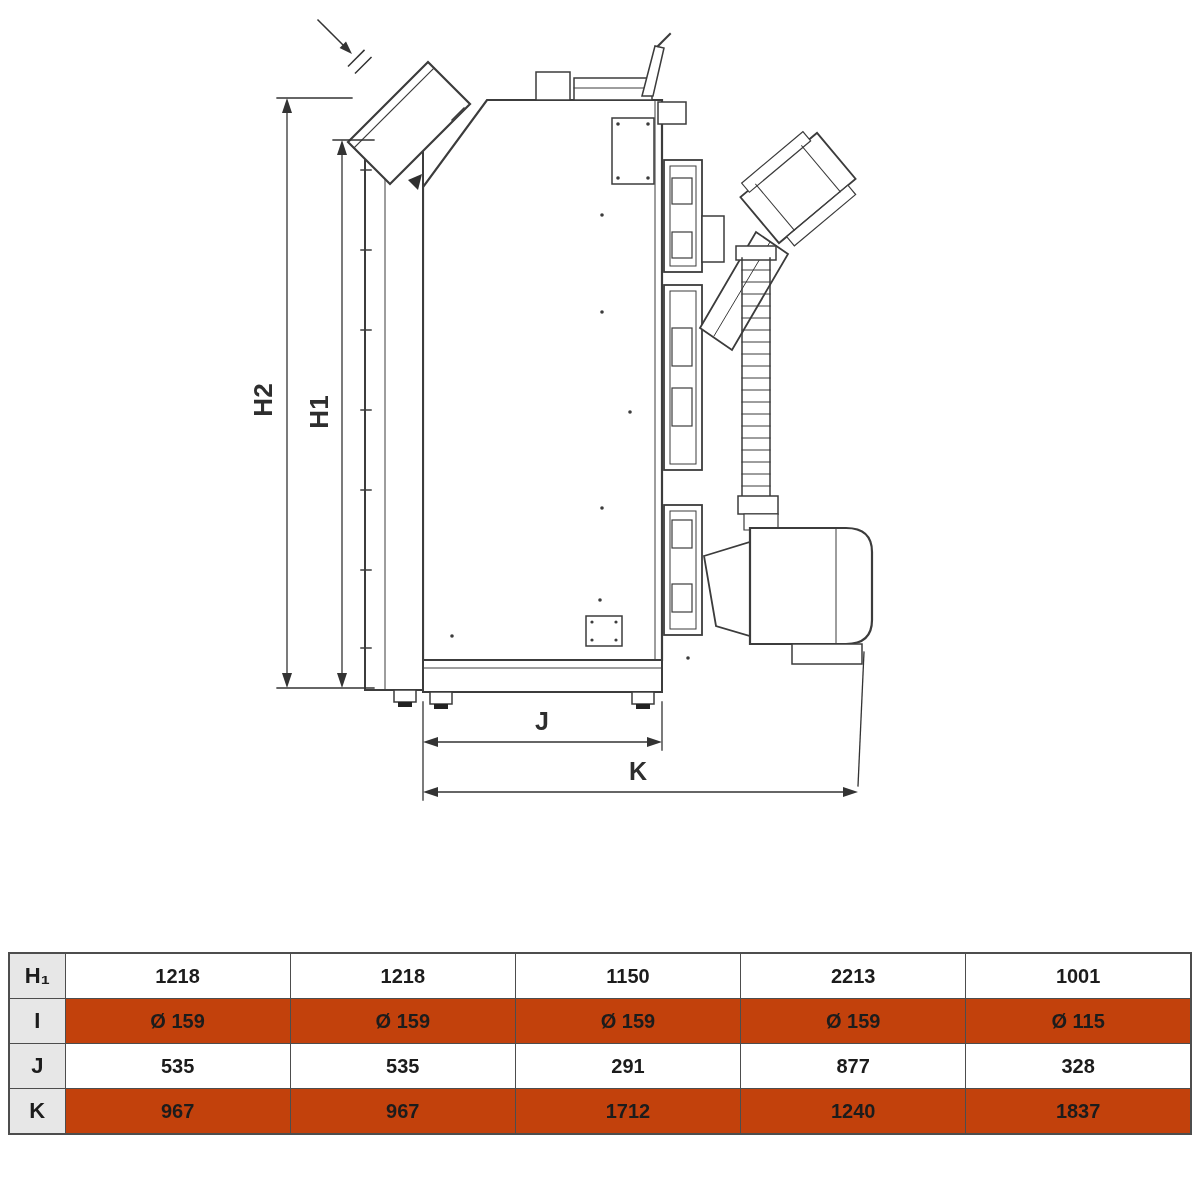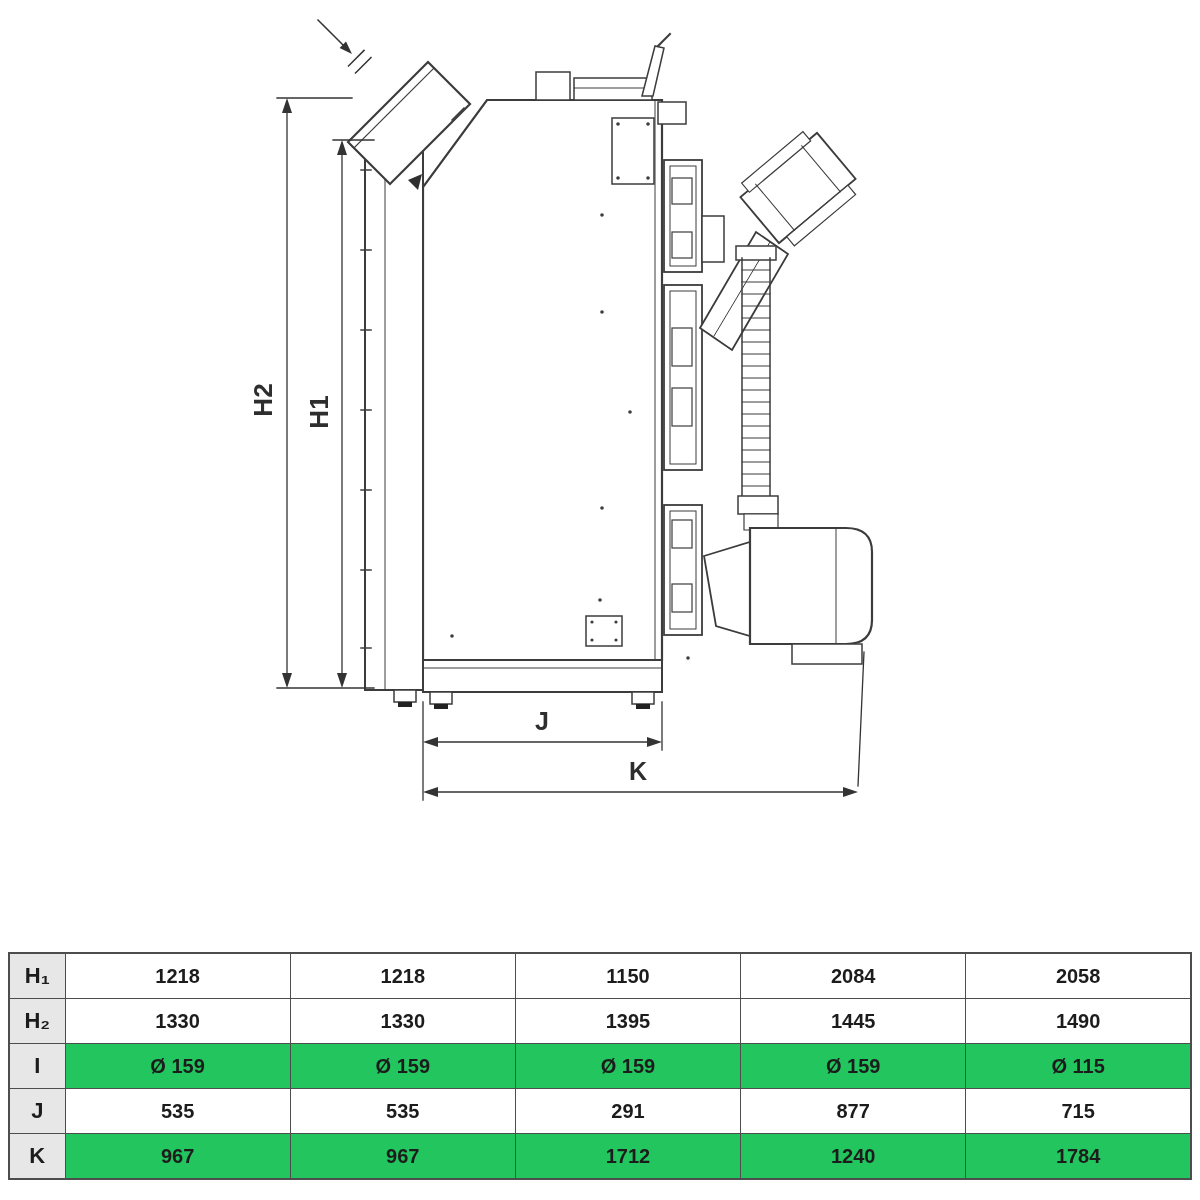--- a/index.html
+++ b/index.html
@@ -26,21 +26,21 @@
     font-weight: bold;
     color: #1c1c1c;
     background: #ffffff;
     padding: 9px;
   }
   .dim-table th {
     font-size: 22px;
     background: #e7e7e7;
     text-align: center;
   }
-  .dim-table tr.shaded td { background: #22c55e; }
+  .dim-table tr.shaded td { background: #c2410c; }
   .dim-table col.label-col { width: 56px; }
 </style>
 </head>
 <body>
 
 <div class="canvas">
 
   <div class="drawing-wrap">
     <svg width="1200" height="945" viewBox="0 0 1200 945" stroke-linecap="square" stroke-linejoin="miter">
 
@@ -230,51 +230,43 @@
         <col>
         <col>
         <col>
     </colgroup>
     <tbody>
       <tr>
         <th>H₁</th>
         <td>1218</td>
         <td>1218</td>
         <td>1150</td>
-        <td>2084</td>
-        <td>2058</td>
-      </tr>
-      <tr>
-        <th>H₂</th>
-        <td>1330</td>
-        <td>1330</td>
-        <td>1395</td>
-        <td>1445</td>
-        <td>1490</td>
+        <td>2213</td>
+        <td>1001</td>
       </tr>
       <tr class="shaded">
         <th>I</th>
         <td>Ø 159</td>
         <td>Ø 159</td>
         <td>Ø 159</td>
         <td>Ø 159</td>
         <td>Ø 115</td>
       </tr>
       <tr>
         <th>J</th>
         <td>535</td>
         <td>535</td>
         <td>291</td>
         <td>877</td>
-        <td>715</td>
+        <td>328</td>
       </tr>
       <tr class="shaded">
         <th>K</th>
         <td>967</td>
         <td>967</td>
         <td>1712</td>
         <td>1240</td>
-        <td>1784</td>
+        <td>1837</td>
       </tr>
     </tbody>
   </table>
 
 </div>
 
 </body></html>

